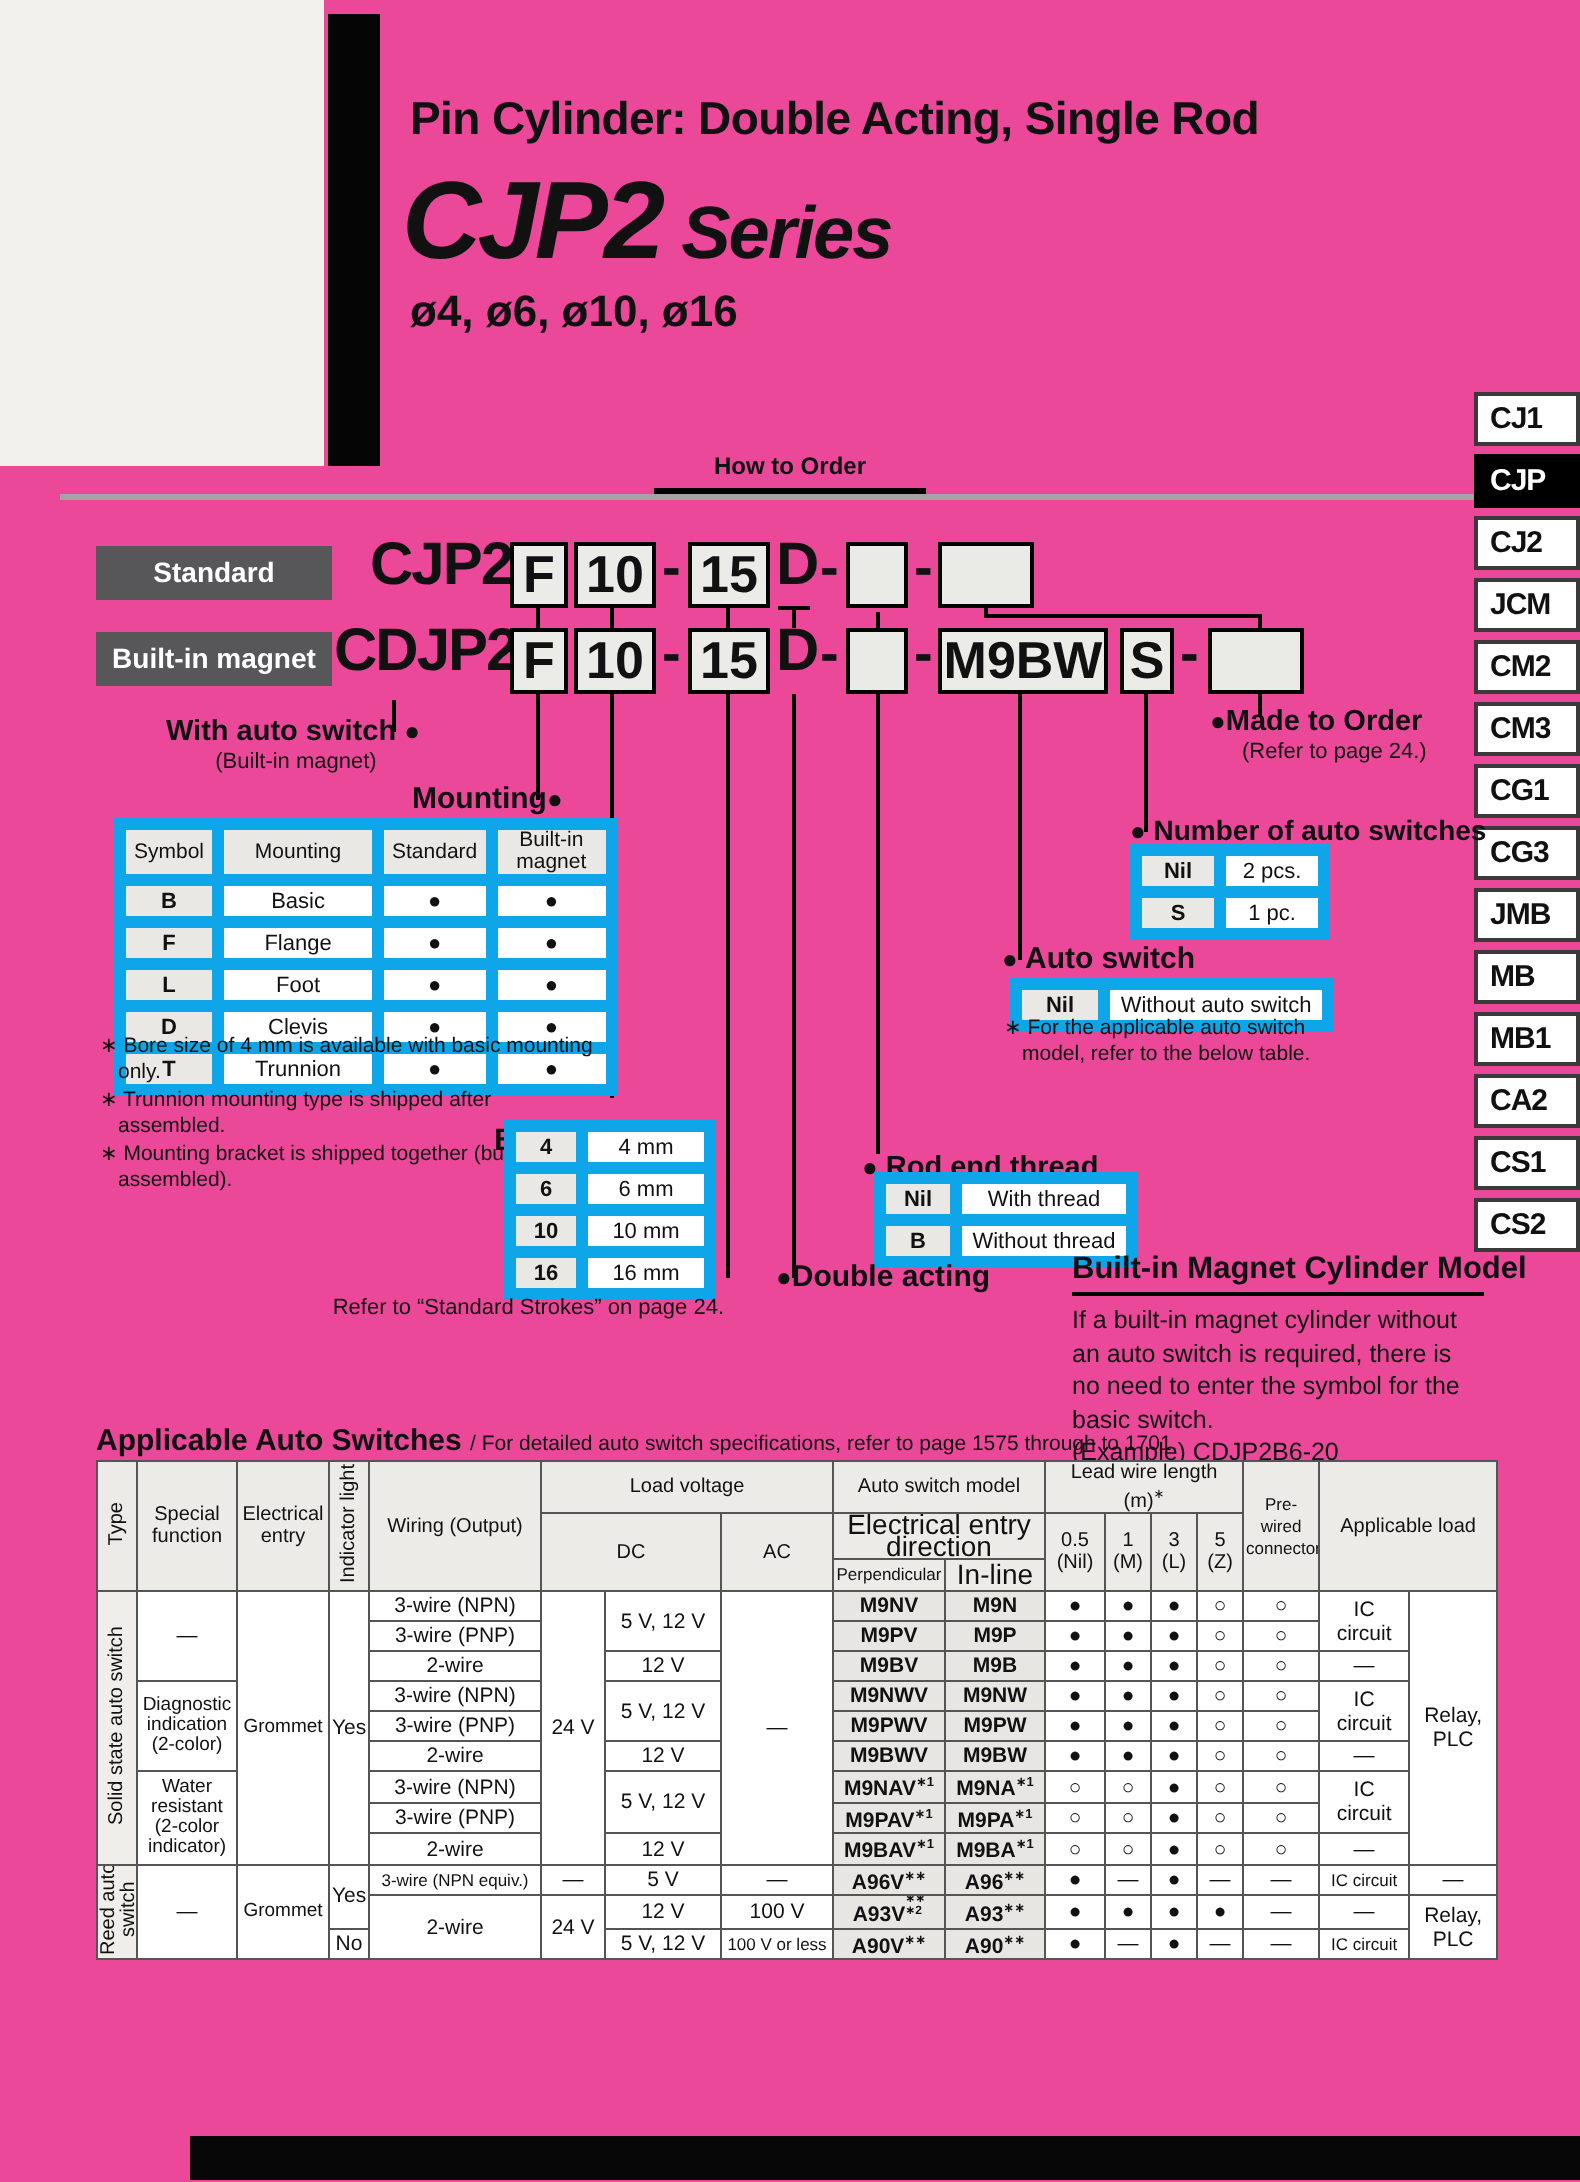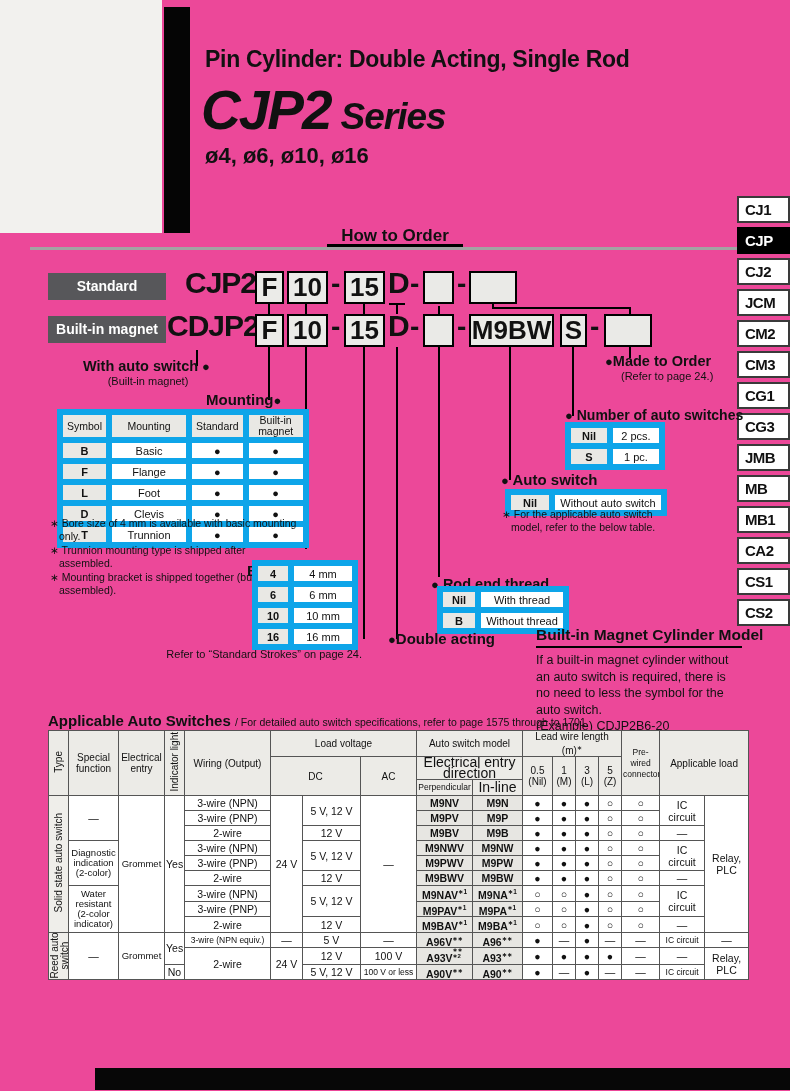--- a/index.html
+++ b/index.html
@@ -7,21 +7,21 @@
           font-family:"Liberation Sans","DejaVu Sans",sans-serif;color:#111;}
   .abs{position:absolute;}
   
   .gray-strip{left:0;top:0;width:162px;height:233px;background:#f2f1ee;}
   .hdr-bar{left:164px;top:7px;width:26px;height:226px;background:#050505;}
   .kicker{left:205px;top:46px;font-size:23px;font-weight:bold;letter-spacing:-0.3px;}
   .series{left:201px;top:78px;font-size:55px;font-weight:bold;font-style:italic;letter-spacing:-2px;}
   .series-word{font-size:37px;margin-left:10px;letter-spacing:-1px;}
   .bores{left:205px;top:143px;font-size:22px;font-weight:bold;}
   
-  .howto{left:300px;top:226px;width:190px;text-align:center;font-size:17px;font-weight:bold;}
+  .howto{left:300px;top:226px;width:190px;text-align:center;font-size:12px;font-weight:bold;}
   .howto-underline{left:327px;top:244px;width:136px;height:4px;background:#000;}
   .gray-rule{left:30px;top:247px;width:758px;height:3px;background:#a3a3a3;}
   
   .sidebar{left:737px;top:196px;width:53px;}
   .sidebar .tab{box-sizing:border-box;width:53px;height:27px;margin-bottom:4px;border:2px solid #3a3a3a;
     background:#fff;font-size:15px;font-weight:bold;line-height:23px;padding-left:6px;letter-spacing:-0.5px;}
   .sidebar .tab.active{background:#000;color:#fff;border-color:#000;}
   
   .olabel{box-sizing:border-box;width:118px;height:27px;background:#57575a;color:#fff;
     font-size:14px;font-weight:bold;text-align:center;line-height:27px;}
@@ -284,21 +284,21 @@
   <div class="abs callout" style="left:605px;top:353px;font-size:14.5px;"><span class="dot">●</span><span>Made to Order</span></div>
   <div class="abs sub" style="left:621px;top:370px;">(Refer to page 24.)</div>
 
   <div class="abs sub" style="left:100px;top:648px;width:262px;text-align:right;">Refer to “Standard Strokes” on page 24.</div>
 
   <div class="abs callout" style="left:388px;top:630px;font-size:15px;"><span class="dot">●</span><span>Double acting</span></div>
 
   <div class="abs" style="left:536px;top:626px;width:206px;">
     <div class="bim-title">Built-in Magnet Cylinder Model</div>
     <div class="bim-lines">
-        <div class="note">If a built-in magnet cylinder without an auto switch is required, there is no need to less the symbol for the auto switch.</div>
+        <div class="note">If a built-in magnet cylinder without an auto switch is required, there is no need to enter the symbol for the basic switch.</div>
         <div class="note">(Example) CDJP2B6-20</div>
       </div>
   </div>
 
   <div class="abs ast-title" style="left:48px;top:712px;">
     <span>Applicable Auto Switches</span> <span class="ast-sub">/ For detailed auto switch specifications, refer to page 1575 through to 1701.</span>
   </div>
   <table class="abs ast" style="left:48px;top:730px;">
     <colgroup>
       <col style="width:20px">

